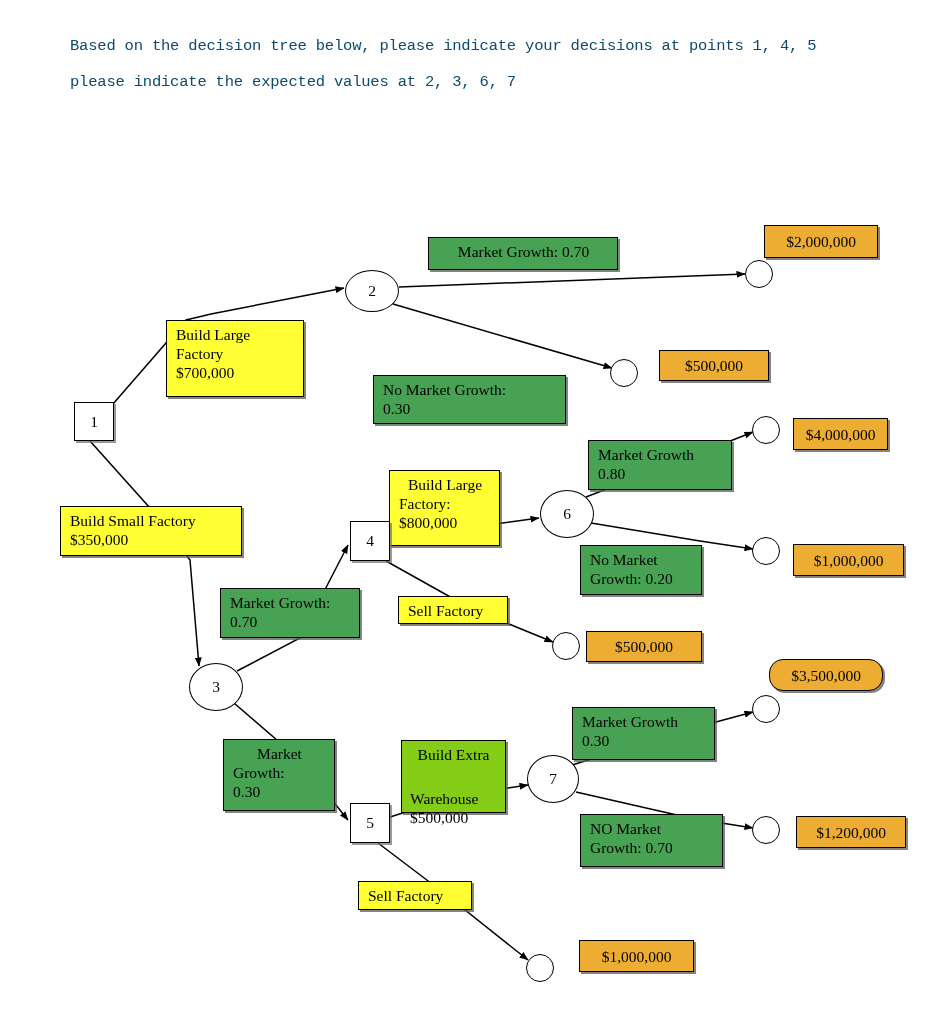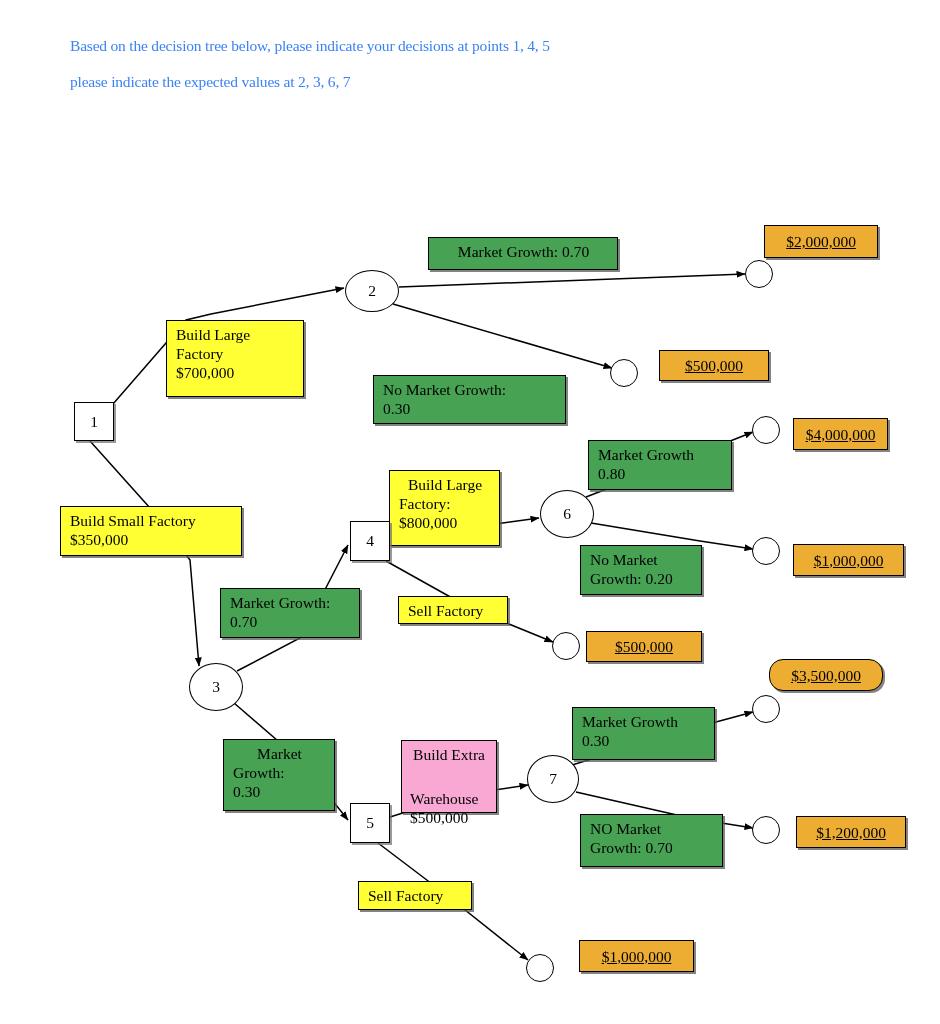--- a/index.html
+++ b/index.html
@@ -16,23 +16,23 @@
   }
 
   
   #prompt {
     position: absolute;
     left: 70px;
     top: 28px;
     width: 800px;
   }
   .prompt-line {
-    font-family: Liberation Serif, serif;
+    font-family: Liberation Mono, monospace;
     font-size: 15.5px;
-    color: #3b82f6;
+    color: #0c4a6e;
     line-height: 36px;
     white-space: nowrap;
     letter-spacing: -0.2px;
   }
 
   
   #diagram {
     position: absolute;
     left: 0;
     top: 0;
@@ -63,21 +63,20 @@
   }
   .box-yellow { background: #ffff33; }
   .box-green  { background: #47a253; }
   .box-orange {
     background: #edad32;
     display: flex;
     align-items: center;
     justify-content: center;
     padding: 1px;
     text-align: center;
-    text-decoration: underline;
   }
 
   
   .decision-node {
     position: absolute;
     box-sizing: border-box;
     border: 1.2px solid #000000;
     background: #ffffff;
     display: flex;
     align-items: center;
@@ -148,21 +147,21 @@
   </svg>
 
   <div id="node-layer">
       <div class="node-box box-yellow" style="left: 166px; top: 320px; width: 138px; height: 77px; background: rgb(255, 255, 51);">Build Large
 Factory
 $700,000</div>
       <div class="node-box box-yellow" style="left: 60px; top: 506px; width: 182px; height: 50px; background: rgb(255, 255, 51);">Build Small Factory
 $350,000</div>
       <div class="node-box box-yellow" style="left: 389px; top: 470px; width: 111px; height: 76px; background: rgb(255, 255, 51); text-align: left;"><span style="display: block; text-align: center;">Build Large</span><span style="display: block;">Factory:</span><span style="display: block;">$800,000</span></div>
       <div class="node-box box-yellow" style="left: 398px; top: 596px; width: 110px; height: 28px; background: rgb(255, 255, 51);">Sell Factory</div>
-      <div class="node-box box-yellow" style="left: 401px; top: 740px; width: 96px; height: 73px; background: #f9a8d4; text-align: left; padding-left: 8px;"><span style="display: block; text-align: center;">Build Extra</span><span style="display: block; margin-top: 25px;">Warehouse</span><span style="display: block;">$500,000</span></div>
+      <div class="node-box box-yellow" style="left: 401px; top: 740px; width: 105px; height: 73px; background: #84cc16; text-align: left; padding-left: 8px;"><span style="display: block; text-align: center;">Build Extra</span><span style="display: block; margin-top: 25px;">Warehouse</span><span style="display: block;">$500,000</span></div>
       <div class="node-box box-yellow" style="left: 358px; top: 881px; width: 114px; height: 29px; background: rgb(255, 255, 51);">Sell Factory</div>
       <div class="node-box box-green" style="left: 428px; top: 237px; width: 190px; height: 33px; background: rgb(71, 162, 83); text-align: center;">Market Growth: 0.70</div>
       <div class="node-box box-green" style="left: 373px; top: 327px; width: 193px; height: 49px; background: rgb(71, 162, 83); margin-top: 48px;">No Market Growth:
 0.30</div>
       <div class="node-box box-green" style="left: 220px; top: 588px; width: 140px; height: 50px; background: rgb(71, 162, 83);">Market Growth:
 0.70</div>
       <div class="node-box box-green" style="left: 223px; top: 739px; width: 112px; height: 72px; background: rgb(71, 162, 83);"><span style="display: block; text-align: center;">Market</span><span style="display: block;">Growth:</span><span style="display: block;">0.30</span></div>
       <div class="node-box box-green" style="left: 588px; top: 440px; width: 144px; height: 50px; background: rgb(71, 162, 83);">Market Growth
 0.80</div>
       <div class="node-box box-green" style="left: 580px; top: 545px; width: 122px; height: 50px; background: rgb(71, 162, 83);">No Market

